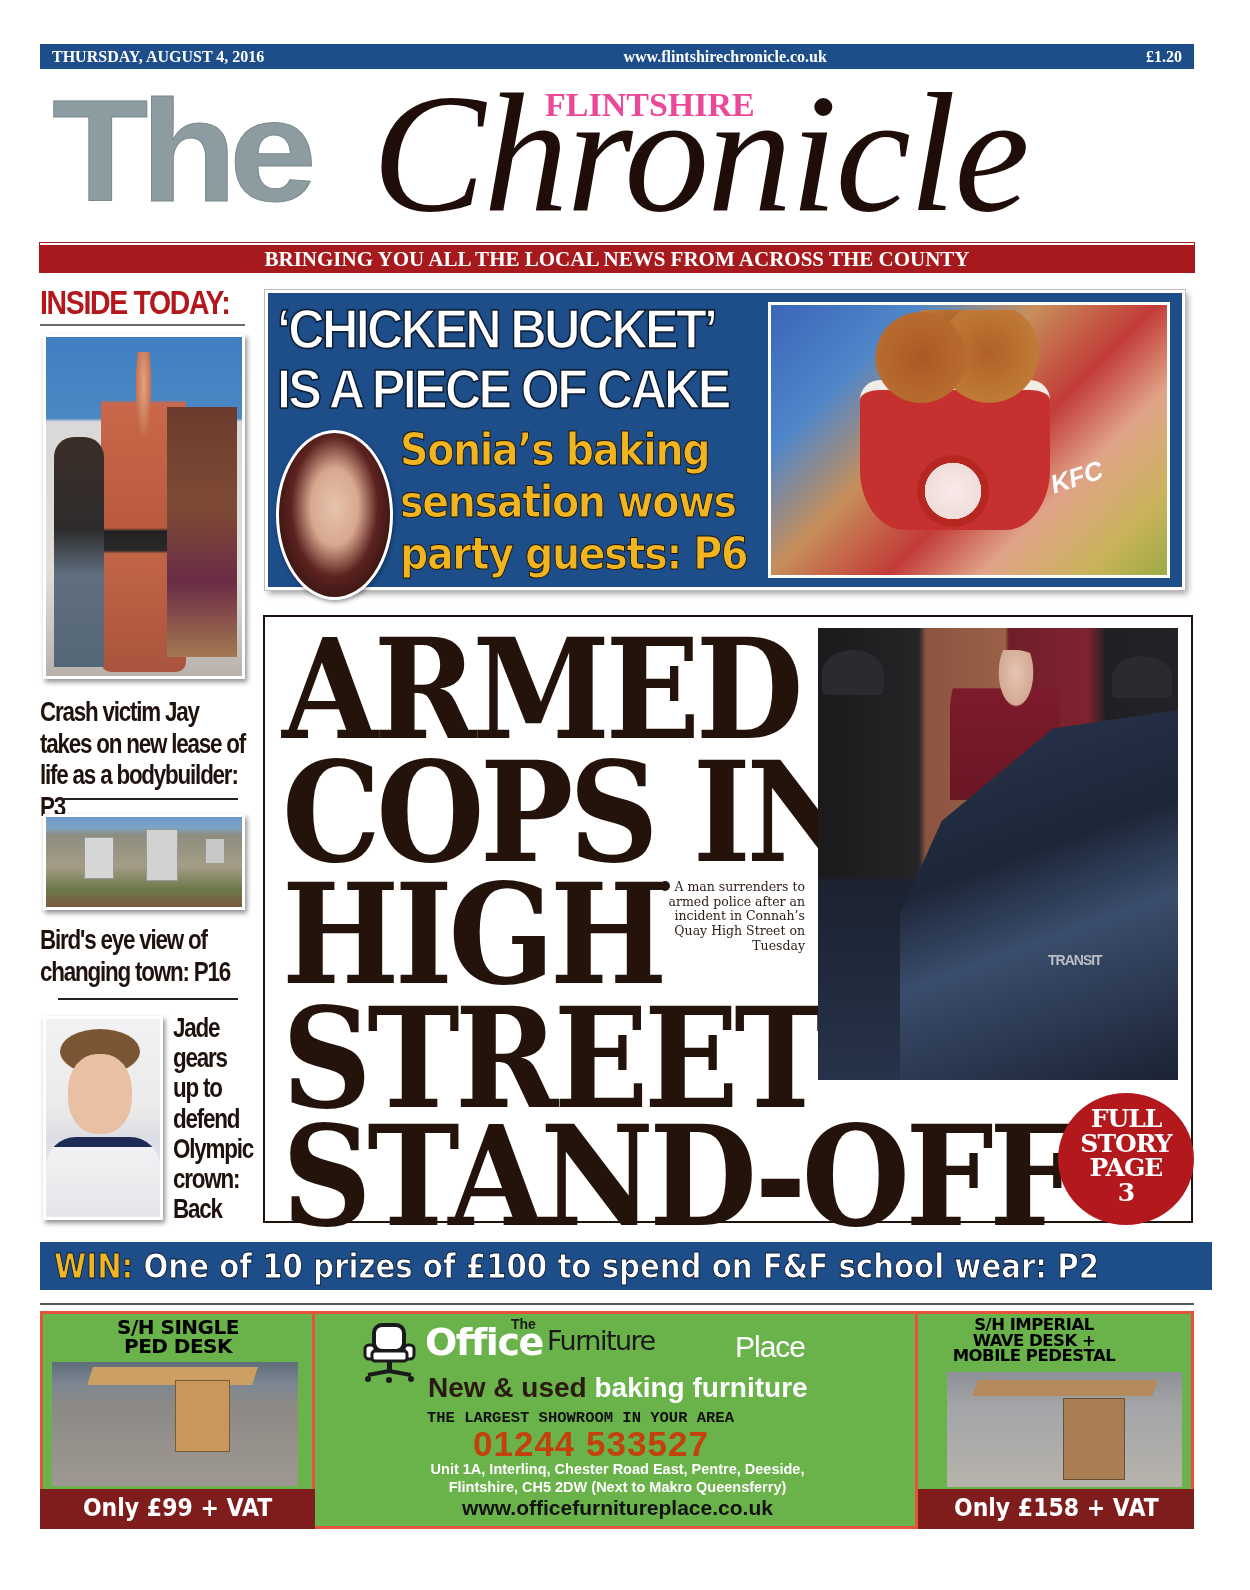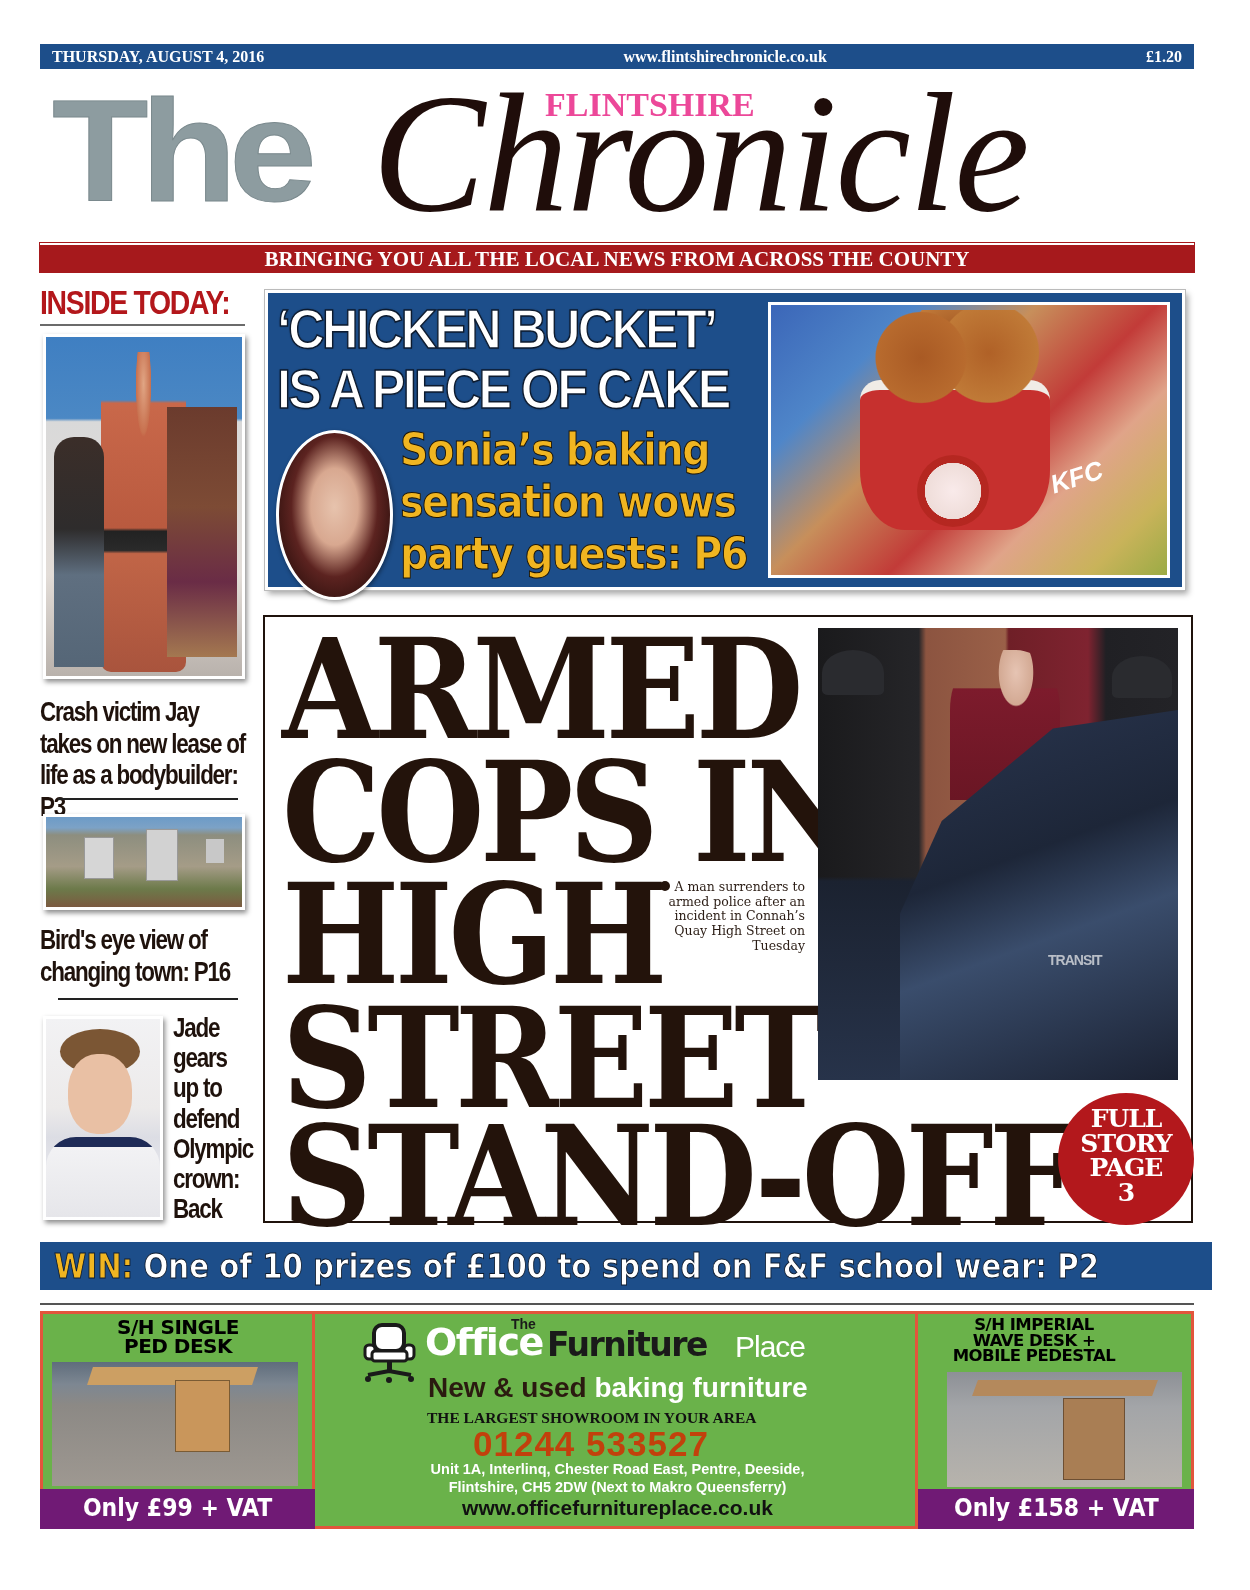--- a/index.html
+++ b/index.html
@@ -65,32 +65,32 @@
   .ad-right-divider{left:915px;top:1311px;width:3px;height:218px;background:#e2553c}
   .ad-prod-title{font-family:"DejaVu Sans",sans-serif;font-weight:bold;color:#000;text-align:center;line-height:0.95;letter-spacing:-0.5px}
   .lt1{left:43px;top:1318px;width:270px;font-size:20px}
   .rt1{left:918px;top:1317px;width:232px;font-size:16.5px}
   .desk1{left:52px;top:1362px;width:246px;height:124px;background:linear-gradient(180deg,#5f6d7c 0%,#7d8792 18%,#8c8985 35%,#9e9891 100%)}
   .desk1-top{left:90px;top:1367px;width:165px;height:18px;background:#cc9f63;transform:skewX(-18deg)}
   .desk1-ped{left:175px;top:1380px;width:55px;height:72px;background:#c9965b;border:1px solid #7a5b34}
   .desk2{left:947px;top:1372px;width:235px;height:115px;background:linear-gradient(180deg,#8d9096 0%,#a3a5a8 30%,#b7b3ac 100%)}
   .desk2-top{left:975px;top:1380px;width:180px;height:16px;background:#b4895c;transform:skewX(-20deg)}
   .desk2-ped{left:1063px;top:1398px;width:62px;height:82px;background:#a97e54;border:1px solid #6d4f33}
-  .price{font-family:"DejaVu Sans",sans-serif;font-weight:bold;color:#fff;background:#701a75;text-align:center;font-size:25px;line-height:38px;white-space:nowrap}
+  .price{font-family:"DejaVu Sans",sans-serif;font-weight:bold;color:#fff;background:#7f1d1d;text-align:center;font-size:25px;line-height:38px;white-space:nowrap}
   .price span{display:inline-block;transform:scaleX(0.88)}
   .lp{left:40px;top:1489px;width:275px;height:40px}
   .rp{left:918px;top:1489px;width:276px;height:40px}
   .logo-chair{left:362px;top:1323px;width:55px;height:62px}
   .logo-the{left:511px;top:1316px;font-family:"Liberation Sans",sans-serif;font-weight:bold;font-size:14px;color:#1a1a1a}
   .logo-office{left:425px;top:1320px;font-family:"DejaVu Sans",sans-serif;font-weight:bold;font-size:38px;color:#fff;letter-spacing:-1.5px}
-  .logo-furniture{left:547px;top:1325px;font-family:"DejaVu Sans",sans-serif;font-weight:bold;font-size:33px;color:#1a1a1a;letter-spacing:-1.5px}
+  .logo-furniture{left:547px;top:1325px;font-family:"DejaVu Sans",sans-serif;font-weight:normal;font-size:27px;color:#1a1a1a;letter-spacing:-1.5px}
   .logo-place{left:735px;top:1330px;font-family:"Liberation Sans",sans-serif;font-size:30px;color:#fff;letter-spacing:-1px}
   .ad-tag{left:428px;top:1372px;font-family:"Liberation Sans",sans-serif;font-weight:bold;font-size:28px;white-space:nowrap}
   .ad-tag .dark{color:#2b1a10}.ad-tag .light{color:#fff}
-  .ad-showroom{left:427px;top:1409px;font-family:Liberation Serif, serif;font-weight:bold;font-size:15.5px;color:#111;white-space:nowrap}
+  .ad-showroom{left:427px;top:1409px;font-family:Liberation Mono, monospace;font-weight:bold;font-size:15.5px;color:#111;white-space:nowrap}
   .ad-phone{left:473px;top:1424px;font-family:"Liberation Sans",sans-serif;font-weight:bold;font-size:35px;color:#c2410c;letter-spacing:1px}
   .ad-addr{left:340px;width:555px;text-align:center;font-family:"Liberation Sans",sans-serif;font-weight:bold;font-size:14.5px;color:#fff}
   .a1{top:1461px}.a2{top:1479px}
   .ad-web{left:340px;top:1496px;width:555px;text-align:center;font-family:"Liberation Sans",sans-serif;font-weight:bold;font-size:21px;color:#111}
 </style>
 </head>
 <body>
 
 <div class="abs topbar">
   <span>THURSDAY, AUGUST 4, 2016</span>

